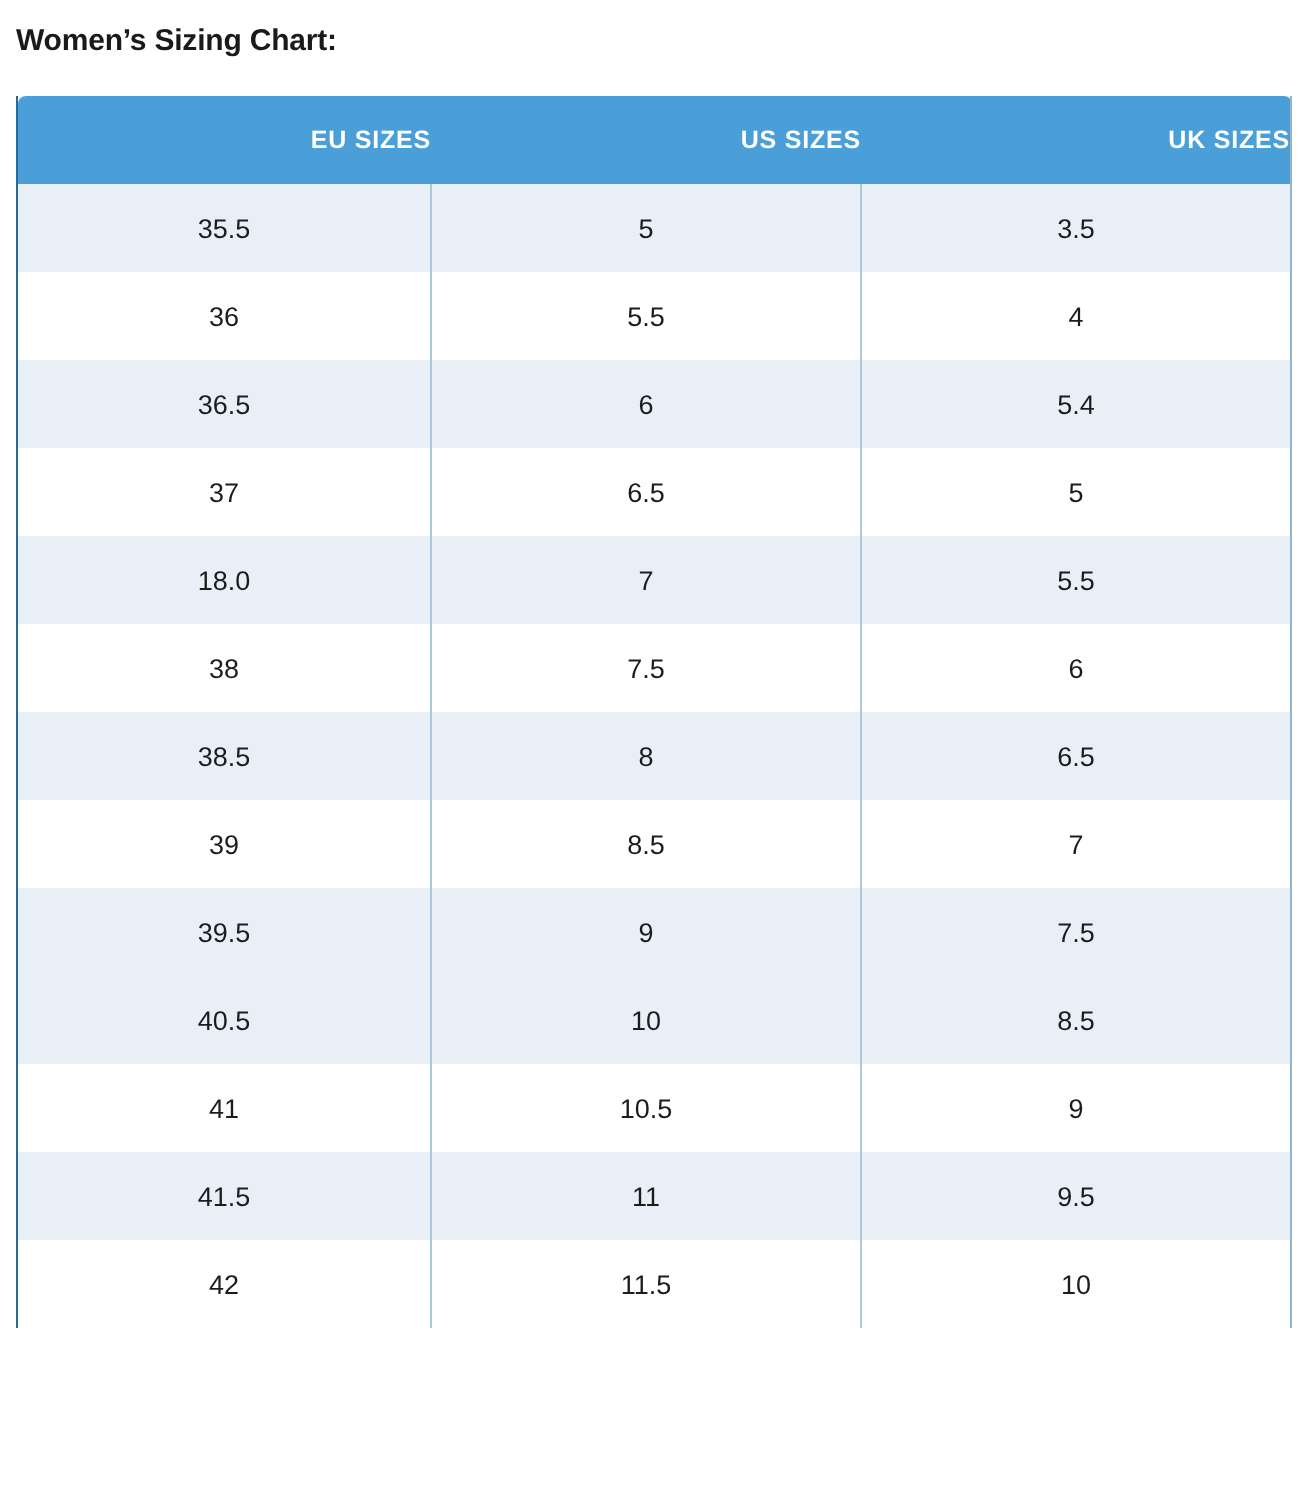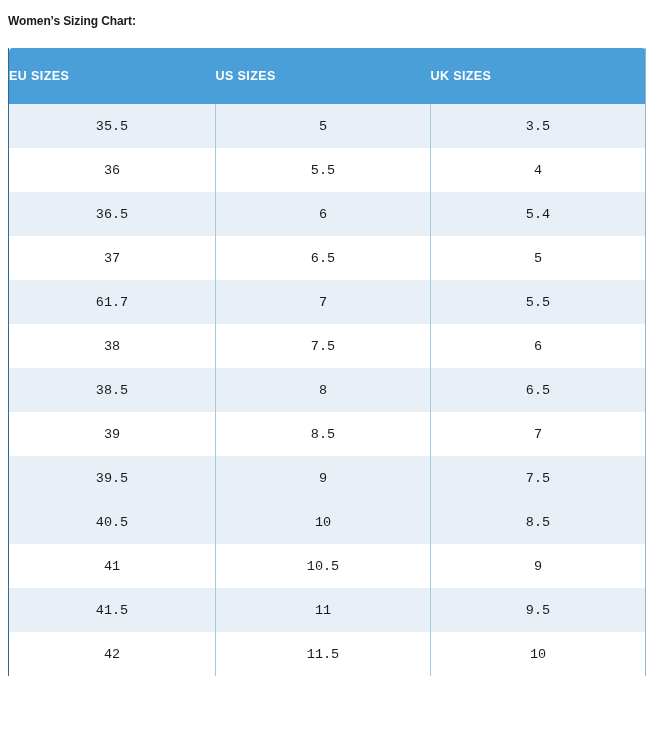--- a/index.html
+++ b/index.html
@@ -16,21 +16,21 @@
   #page {
     position: relative;
     width: 651px;
     height: 753px;
     background: #ffffff;
   }
 
   .page-title {
     margin: 0;
     padding: 11px 0 0 8px;
-    font-size: 12px;
+    font-size: 15px;
     font-weight: bold;
     color: #1a1a1a;
     letter-spacing: -0.1px;
     line-height: 20px;
   }
 
   .table-wrap {
     position: absolute;
     left: 8px;
     top: 48px;
@@ -44,36 +44,35 @@
     border-left: 1px solid #2a6b96;
     border-right: 1px solid #8fb8d0;
   }
 
   table.sizing-table thead tr th {
     background: #4a9fd8;
     color: #ffffff;
     font-size: 12.5px;
     font-weight: bold;
     letter-spacing: 0.4px;
-    text-align: left;
-    height: 56px;
+    text-align: right;
+    height: 44px;
     padding: 0;
     border: none;
   }
 
   table.sizing-table thead tr th:first-child {
     border-top-left-radius: 4px;
   }
   table.sizing-table thead tr th:last-child {
     border-top-right-radius: 4px;
   }
 
   table.sizing-table tbody tr {
     height: 44px;
-    font-family: Liberation Mono, monospace;
   }
 
   table.sizing-table tbody tr td {
     height: 44px;
     padding: 0;
     text-align: center;
     vertical-align: middle;
     font-size: 13.5px;
     color: #1c1c1c;
     background: #ffffff;
@@ -125,21 +124,21 @@
             <td>36.5</td>
             <td>6</td>
             <td>5.4</td>
           </tr>
           <tr>
             <td>37</td>
             <td>6.5</td>
             <td>5</td>
           </tr>
           <tr class="striped">
-            <td>61.7</td>
+            <td>18.0</td>
             <td>7</td>
             <td>5.5</td>
           </tr>
           <tr>
             <td>38</td>
             <td>7.5</td>
             <td>6</td>
           </tr>
           <tr class="striped">
             <td>38.5</td>

